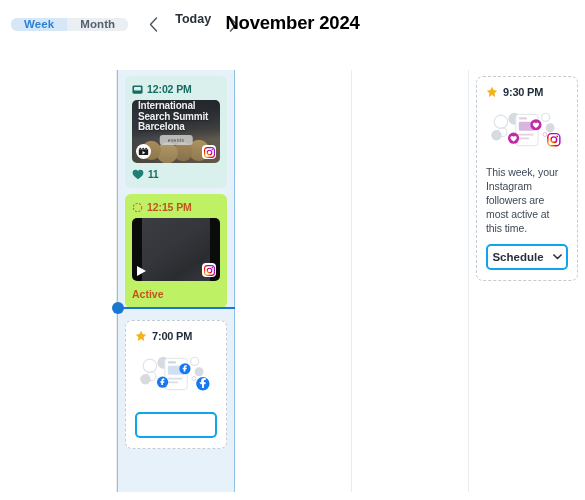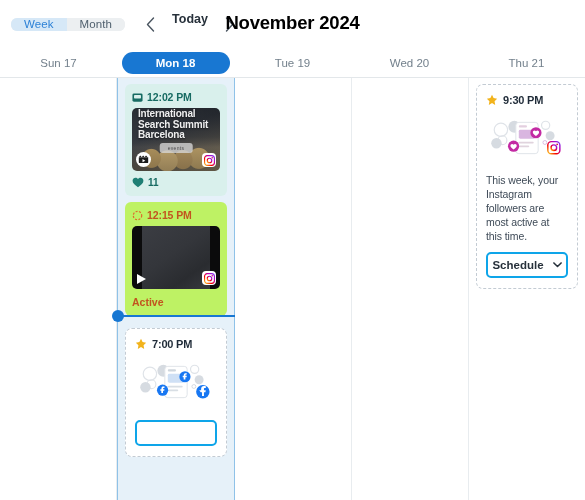--- a/index.html
+++ b/index.html
@@ -14,21 +14,21 @@
   
   .toolbar {
     position: absolute; left: 0; top: 0; width: 585px; height: 49px;
     background: #fff; display: flex; align-items: center;
   }
   .segmented {
     display: flex; margin-left: 11px; border-radius: 6px; overflow: hidden;
     background: #eceff1;
   }
   .seg {
-    font-size: 11.5px; font-weight: 400; letter-spacing: .1px;
+    font-size: 11.5px; font-weight: 700; letter-spacing: .1px;
     padding: 0 13px; color: #50606e; background: #eceff1;
     cursor: pointer; user-select: none; line-height: 13px;
   }
   .seg.active { background: #d6e8f7; color: #2e82d6; }
 
   .navgrp { display: flex; margin-left: 12px; }
   .navbtn {
     width: 26px; height: 26px; display: flex; align-items: center;
     justify-content: center; cursor: pointer; color: #4a5560;
   }
@@ -53,21 +53,21 @@
     font-size: 11.5px; color: #73808c; cursor: pointer; user-select: none;
   }
   .daycell .pill { padding: 4px 10px; border-radius: 20px; line-height: 12px; }
   .daycell.selected .pill {
     background: #1877d2; color: #fff; font-weight: 700;
     min-width: 108px; text-align: center; padding: 5px 10px;
   }
 
   
   .grid {
-    position: absolute; left: 0; top: 78px; width: 585px; height: 422px;
+    position: absolute; left: 0; top: 70px; width: 585px; height: 422px;
     display: flex; background: #fff;
   }
   .col {
     flex: 1 1 0; position: relative; border-right: 1px solid #e8ecef;
     padding: 6px 7px 0 7px;
   }
   .col:last-child { border-right: none; }
   .col.selected {
     background: #e6f1f9;
     border-left: 1px solid #8fc2e8;
@@ -182,37 +182,20 @@
       <div class="navbtn">
         <svg class="chev" width="9" height="15" viewBox="0 0 9 15" fill="none">
           <path d="M1.5 1L7.5 7.5L1.5 14" stroke="#4a5560" stroke-width="1.4" stroke-linecap="round" stroke-linejoin="round"></path>
         </svg>
       </div>
     </div>
 
     <div class="monthtitle">November 2024</div>
   </div>
 
-  <div class="dayhdr">
-    <div class="daycell">
-      <span class="pill">Sun 17</span>
-    </div>
-    <div class="daycell selected">
-      <span class="pill">Mon 18</span>
-    </div>
-    <div class="daycell">
-      <span class="pill">Tue 19</span>
-    </div>
-    <div class="daycell">
-      <span class="pill">Wed 20</span>
-    </div>
-    <div class="daycell">
-      <span class="pill">Thu 21</span>
-    </div>
-  </div>
 
   <div class="grid">
 
     <div class="col"></div>
 
     <div class="col selected">
 
       <div class="card teal">
         <div class="cardhead">
           <svg width="11" height="11" viewBox="0 0 12 12">

